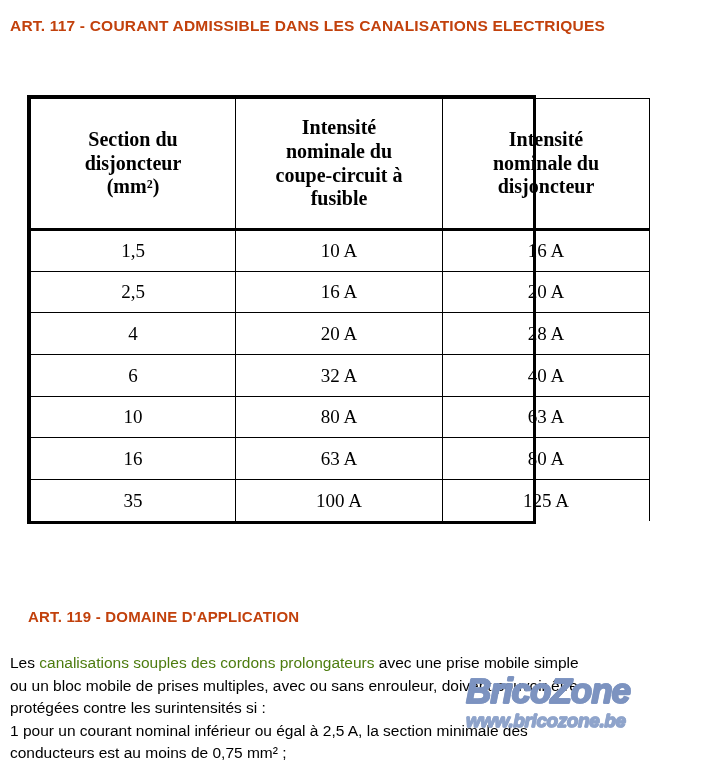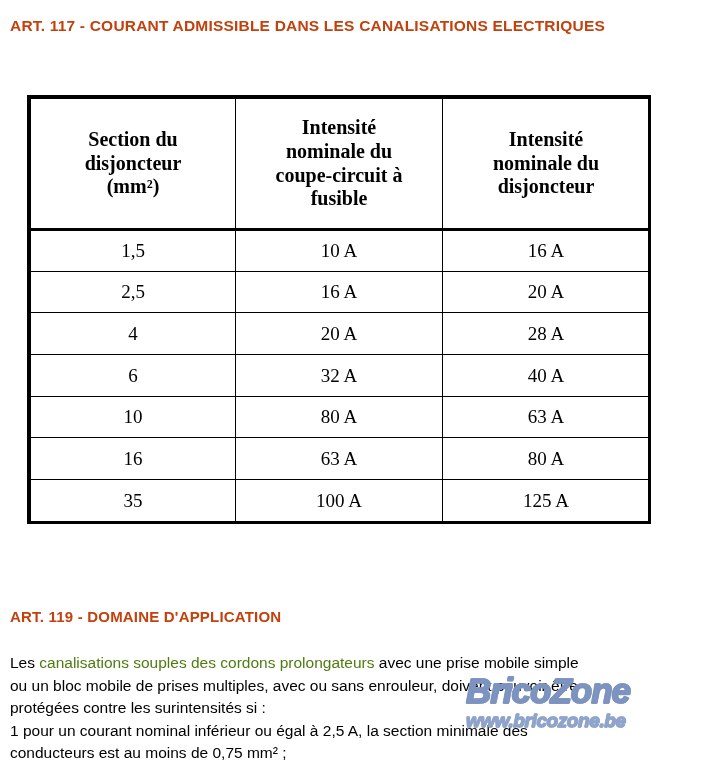--- a/index.html
+++ b/index.html
@@ -21,28 +21,28 @@
   .doc-heading {
     position: absolute;
     font-family: "Liberation Sans", sans-serif;
     font-weight: bold;
     font-size: 15.5px;
     letter-spacing: 0.2px;
     color: #c2410c;
     white-space: nowrap;
   }
   #heading-117 { left: 10px; top: 17px; }
-  #heading-119 { left: 10px; top: 608px; font-size: 15px; }
+  #heading-119 { left: 28px; top: 608px; font-size: 15px; }
 
   
   .table-wrap {
     position: absolute;
     left: 27px;
     top: 95px;
-    width: 624px;
+    width: 509px;
     height: 429px;
     border: 3px solid #000;
     background: #fff;
   }
   table.amp-table {
     width: 100%;
     height: 100%;
     border-collapse: collapse;
     table-layout: fixed;
     font-family: "Liberation Serif", serif;

